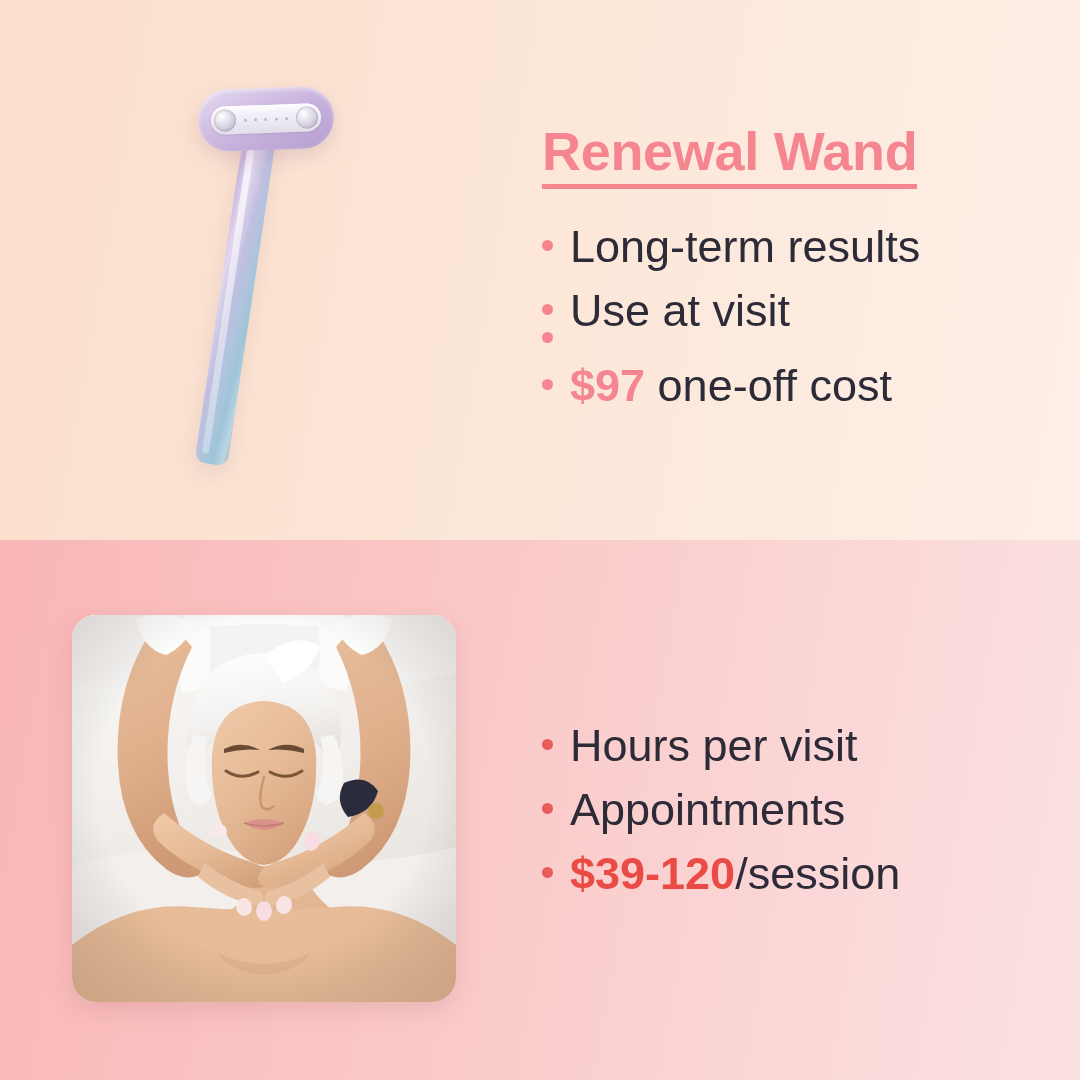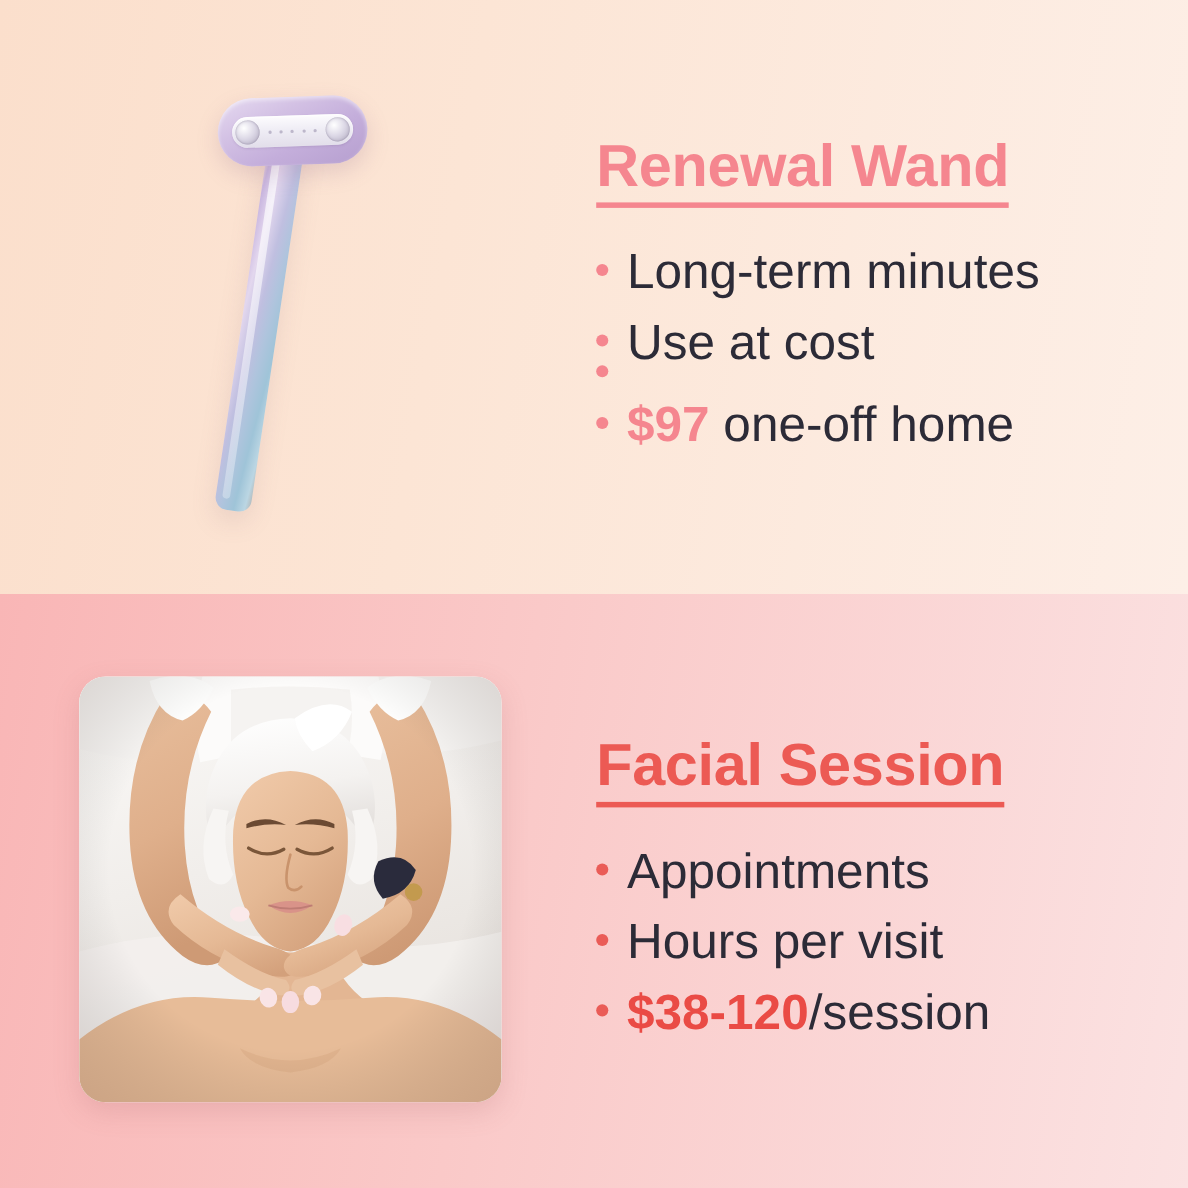--- a/index.html
+++ b/index.html
@@ -177,32 +177,32 @@
         </div>
       </div>
     </div>
 
     <div class="text-col">
       <div class="card-title" id="title-wand">Renewal Wand</div>
 
       <ul class="bullets" id="bullets-wand">
         <li>
           <span class="dot"></span>
-          <span>Long-term minutes</span>
-        </li>
-        <li>
-          <span class="dot"></span>
-          <span>Use at cost</span>
-        </li>
-        <li>
-          <span class="dot"></span>
-        </li>
-        <li>
-          <span class="dot"></span>
-          <span><span class="price">$97</span><span> one-off home</span></span>
+          <span>Long-term results</span>
+        </li>
+        <li>
+          <span class="dot"></span>
+          <span>Use at visit</span>
+        </li>
+        <li>
+          <span class="dot"></span>
+        </li>
+        <li>
+          <span class="dot"></span>
+          <span><span class="price">$97</span><span> one-off cost</span></span>
         </li>
       </ul>
     </div>
   </section>
 
   <section class="panel" id="panel-bottom">
 
     <div class="media-col">
       <div id="facial-photo">
         <svg viewBox="0 0 384 387" preserveAspectRatio="xMidYMid slice">
@@ -282,32 +282,31 @@
 
           <path d="M272 168 q22 -10 34 8 q-6 22 -30 26 q-14 -16 -4 -34 Z" fill="#2A2B3C"></path>
           <circle cx="304" cy="196" r="8" fill="#C39A4E"></circle>
 
           <rect x="0" y="0" width="384" height="387" fill="url(#vig)"></rect>
         </svg>
       </div>
     </div>
 
     <div class="text-col">
-      <div class="card-title" id="title-facial">Facial Session</div>
 
       <ul class="bullets" id="bullets-facial">
         <li>
           <span class="dot"></span>
+          <span>Hours per visit</span>
+        </li>
+        <li>
+          <span class="dot"></span>
           <span>Appointments</span>
         </li>
         <li>
           <span class="dot"></span>
-          <span>Hours per visit</span>
-        </li>
-        <li>
-          <span class="dot"></span>
-          <span><span class="price">$38-120</span><span>/session</span></span>
+          <span><span class="price">$39-120</span><span>/session</span></span>
         </li>
       </ul>
     </div>
   </section>
 
 </div>
 
 </body></html>

